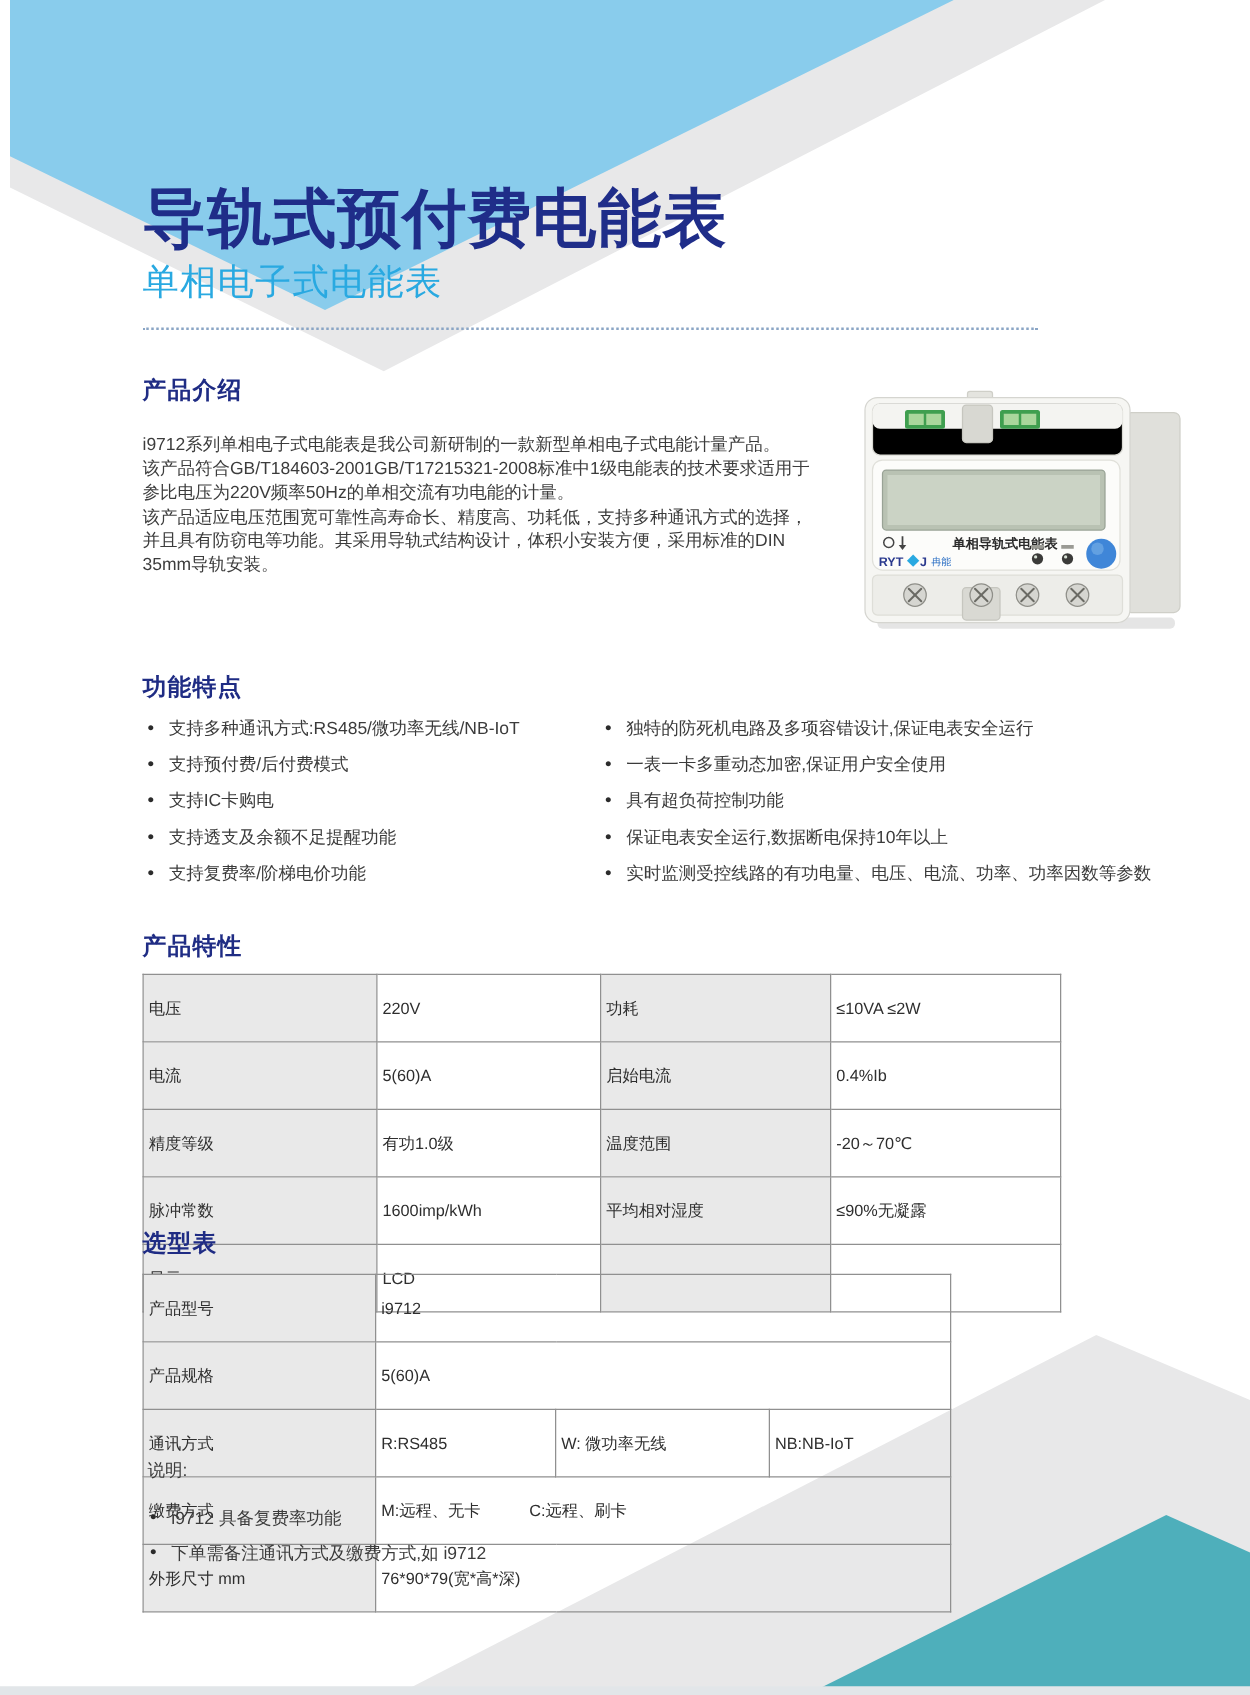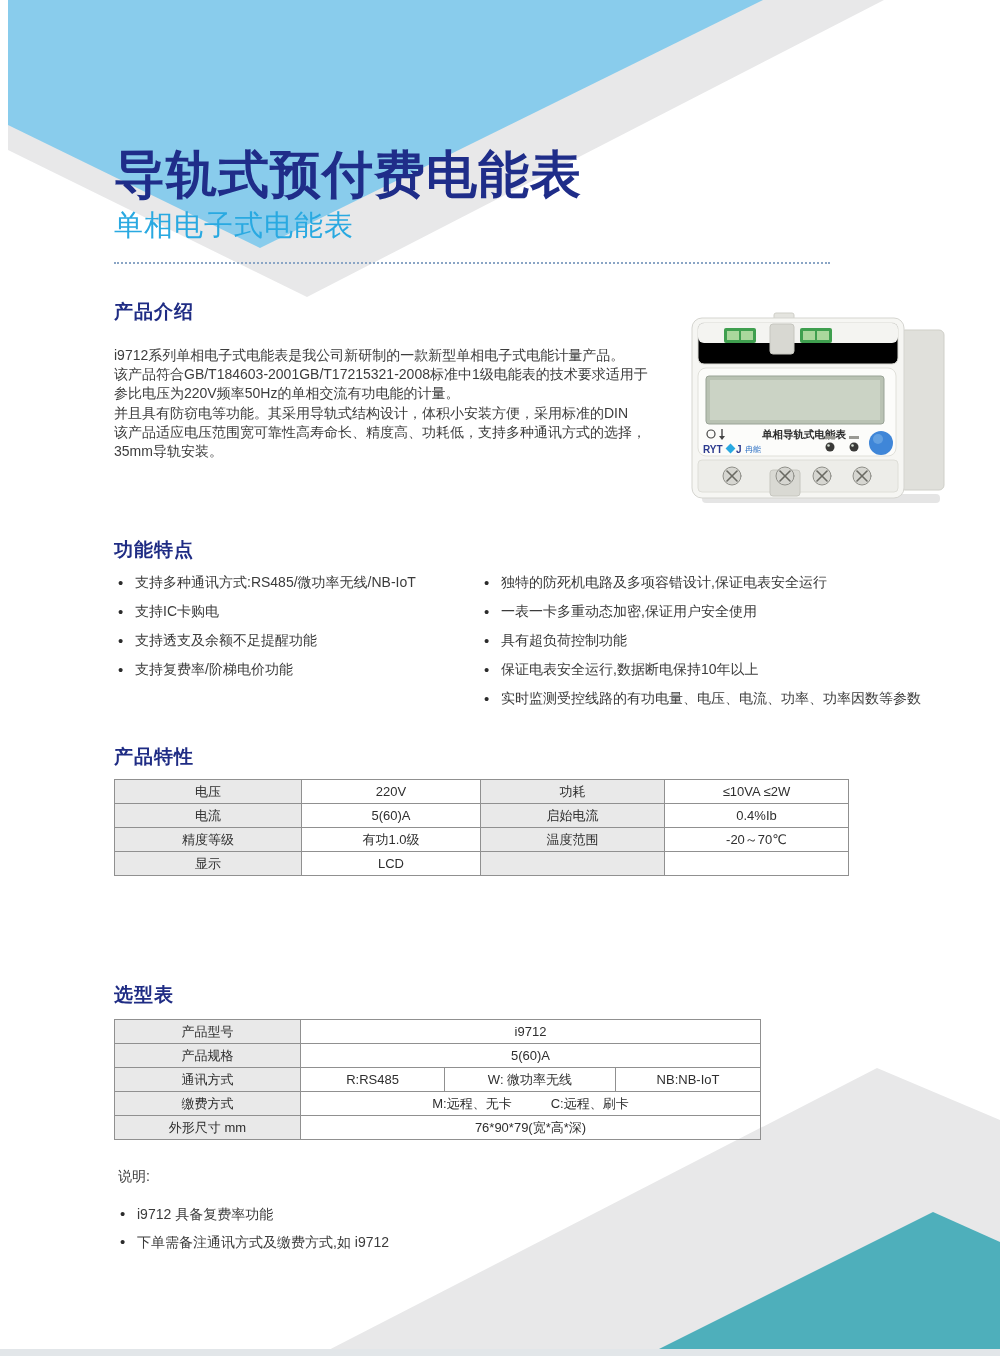--- a/index.html
+++ b/index.html
@@ -50,22 +50,22 @@
   }
   .feature-list li::before{
     content:"\2022";position:absolute;left:0;top:0;color:#2b2b2b;font-size:15px;
   }
 
   table.data-table{
     position:absolute;border-collapse:collapse;z-index:2;
     font-size:13px;color:#2e2e2e;table-layout:fixed;
   }
   table.data-table td{
-    border:1px solid #909090;height:23px;text-align:center;
-    padding:0 4px;overflow:hidden;white-space:nowrap;
+    border:1px solid #909090;height:23px;text-align:left;
+    padding:15px 4px;overflow:hidden;white-space:nowrap;
   }
   table.data-table td.lbl{background:#e9e9e9;}
   .spec-table{left:114px;top:779px;width:734px;}
   .selection-table{left:114px;top:1019px;width:646px;}
 
   .notes{position:absolute;left:118px;top:1168px;z-index:2;}
   .notes .notes-heading{font-size:14px;color:#3b3b3b;margin:0 0 14px 0;}
   .notes ul{margin:0;padding:0;list-style:none;}
   .notes li{
     position:relative;padding-left:19px;font-size:14px;line-height:28px;color:#3b3b3b;
@@ -86,22 +86,22 @@
 
   <h1 class="page-title">导轨式预付费电能表</h1>
   <h2 class="page-subtitle">单相电子式电能表</h2>
   <div class="dotted-sep"></div>
 
   <h3 class="sec-heading intro-heading">产品介绍</h3>
   <div class="intro-text">
     <div class="line">i9712系列单相电子式电能表是我公司新研制的一款新型单相电子式电能计量产品。</div>
     <div class="line">该产品符合GB/T184603-2001GB/T17215321-2008标准中1级电能表的技术要求适用于</div>
     <div class="line">参比电压为220V频率50Hz的单相交流有功电能的计量。</div>
+    <div class="line">该产品适应电压范围宽可靠性高寿命长、精度高、功耗低，支持多种通讯方式的选择，</div>
     <div class="line">并且具有防窃电等功能。其采用导轨式结构设计，体积小安装方便，采用标准的DIN</div>
-    <div class="line">该产品适应电压范围宽可靠性高寿命长、精度高、功耗低，支持多种通讯方式的选择，</div>
     <div class="line">35mm导轨安装。</div>
   </div>
 
   <div class="meter-wrap">
     <svg width="270" height="205" viewBox="0 0 270 205">
 
       <rect x="20" y="188" width="238" height="9" rx="4" fill="rgba(0,0,0,0.10)"></rect>
 
       <rect x="218" y="24" width="44" height="160" rx="5" fill="#e0e0db" stroke="#cfcfc8"></rect>
 
@@ -170,20 +170,21 @@
         <circle cx="180" cy="170" r="9" fill="#d6d6d1" stroke="#8f8f89"></circle>
         <line x1="175" y1="165" x2="185" y2="175" stroke="#6a6a64" stroke-width="1.6"></line>
         <line x1="185" y1="165" x2="175" y2="175" stroke="#6a6a64" stroke-width="1.6"></line>
       </g>
     </svg>
   </div>
 
   <h3 class="sec-heading features-heading">功能特点</h3>
   <ul class="feature-list left">
     <li>支持多种通讯方式:RS485/微功率无线/NB-IoT</li>
+    <li>支持预付费/后付费模式</li>
     <li>支持IC卡购电</li>
     <li>支持透支及余额不足提醒功能</li>
     <li>支持复费率/阶梯电价功能</li>
   </ul>
   <ul class="feature-list right">
     <li>独特的防死机电路及多项容错设计,保证电表安全运行</li>
     <li>一表一卡多重动态加密,保证用户安全使用</li>
     <li>具有超负荷控制功能</li>
     <li>保证电表安全运行,数据断电保持10年以上</li>
     <li>实时监测受控线路的有功电量、电压、电流、功率、功率因数等参数</li>
@@ -210,20 +211,26 @@
         <td class="lbl">启始电流</td>
         <td>0.4%Ib</td>
       </tr>
       <tr>
         <td class="lbl">精度等级</td>
         <td>有功1.0级</td>
         <td class="lbl">温度范围</td>
         <td>-20～70℃</td>
       </tr>
       <tr>
+        <td class="lbl">脉冲常数</td>
+        <td>1600imp/kWh</td>
+        <td class="lbl">平均相对湿度</td>
+        <td>≤90%无凝露</td>
+      </tr>
+      <tr>
         <td class="lbl">显示</td>
         <td>LCD</td>
         <td class="lbl"></td>
         <td></td>
       </tr>
     </tbody>
   </table>
 
   <h3 class="sec-heading selection-heading">选型表</h3>
   <table class="data-table selection-table">

